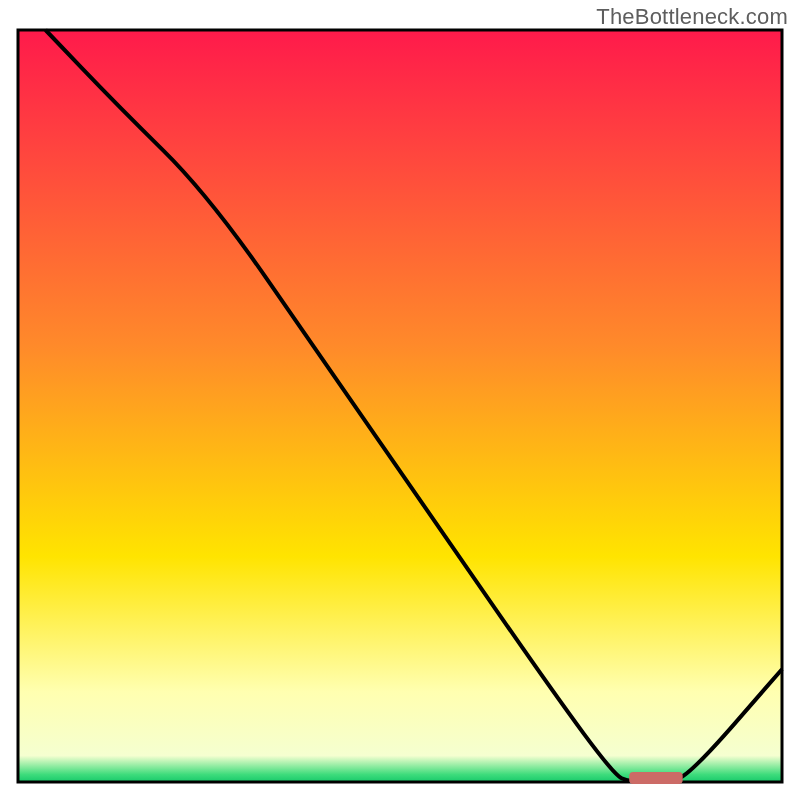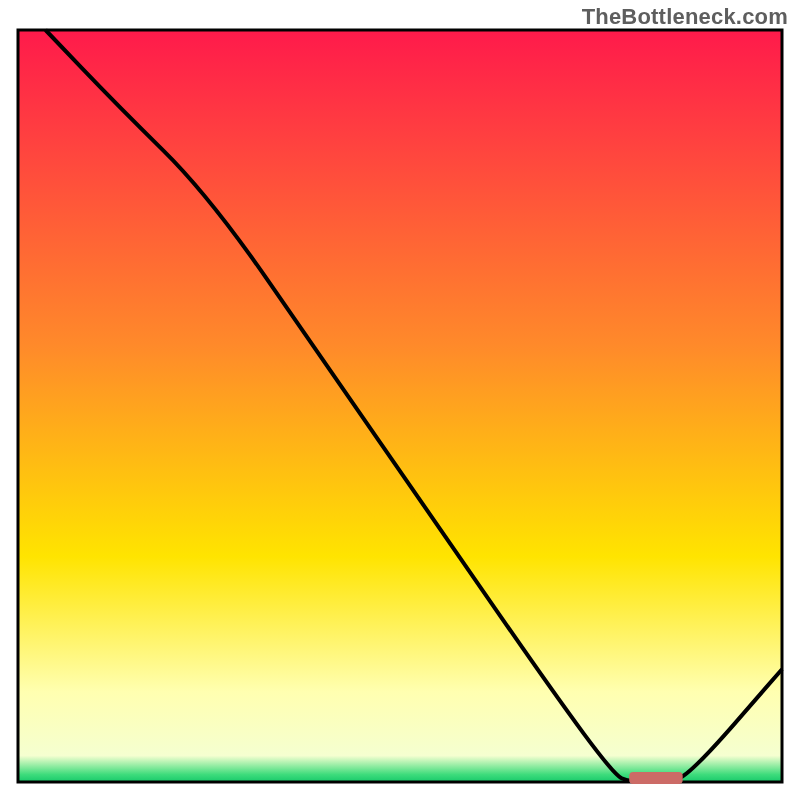--- a/index.html
+++ b/index.html
@@ -14,21 +14,21 @@
   .canvas {
     position: relative;
     width: 800px;
     height: 800px;
   }
   .watermark {
     position: absolute;
     top: 4px;
     right: 12px;
     font-size: 22px;
-    font-weight: 700;
+    font-weight: 400;
     color: #5e5e5e;
     letter-spacing: 0.2px;
   }
   svg.plot {
     position: absolute;
     left: 0;
     top: 0;
     width: 800px;
     height: 800px;
   }

